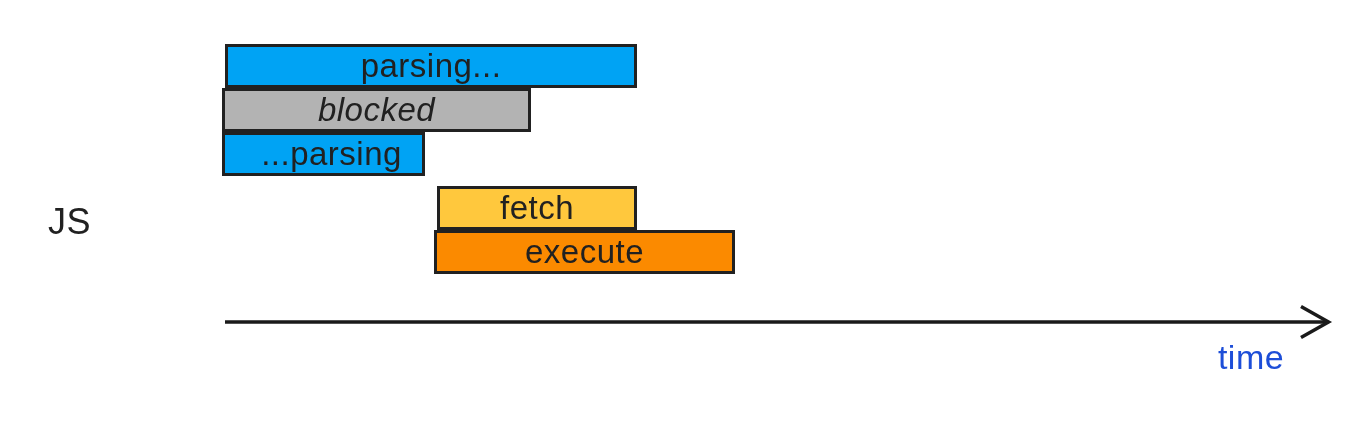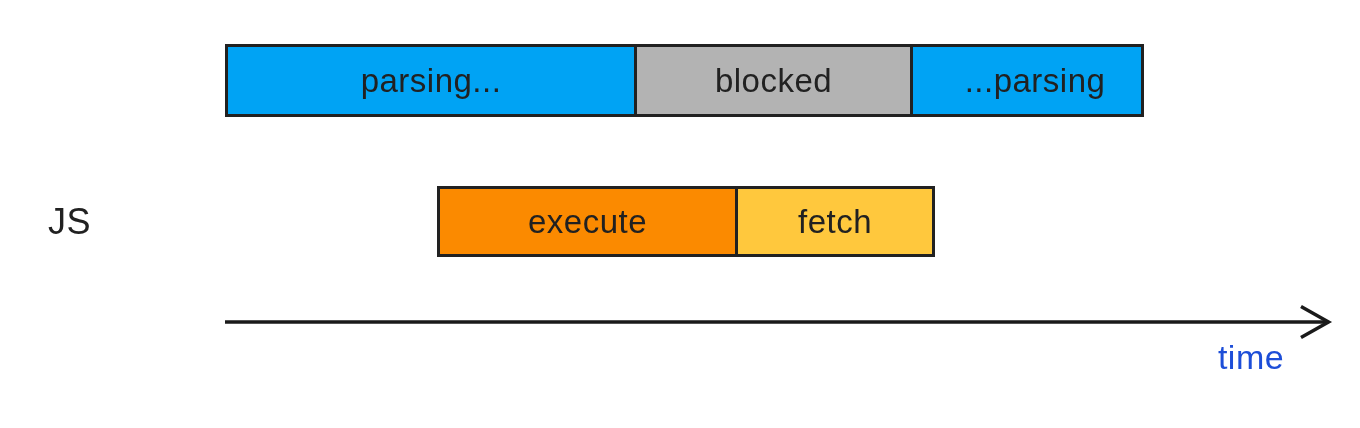--- a/index.html
+++ b/index.html
@@ -29,20 +29,21 @@
     font-size: 36px;
     letter-spacing: 0.5px;
     color: #212121;
     white-space: nowrap;
   }
   .bar {
     position: absolute;
     top: 0;
     height: 100%;
     display: flex;
+    flex-direction: column;
   }
   .seg {
     box-sizing: border-box;
     height: 100%;
     border: 3px solid #212121;
     display: flex;
     align-items: center;
     justify-content: center;
     font-size: 33px;
     letter-spacing: 0.5px;
@@ -76,24 +77,24 @@
   <svg id="axis-svg" width="1360" height="428" viewBox="0 0 1360 428" aria-hidden="true">
     <line x1="225" y1="322" x2="1327" y2="322" stroke="#1A1A1A" stroke-width="3.5"></line>
     <polyline points="1301,306.5 1328.5,322 1301,337.5" fill="none" stroke="#1A1A1A" stroke-width="3.5"></polyline>
   </svg>
 
   <div id="time-label">time</div>
 
 <div class="trow" style="top: 44px; height: 73px;">
       <div class="bar" style="left: 225px;">
         <div class="seg" style="width: 412px; background: rgb(0, 163, 244); border-color: rgb(33, 33, 33);">parsing...</div>
-        <div class="seg" style="width: 279px; background: rgb(179, 179, 179); border-color: rgb(33, 33, 33);">blocked</div>
-        <div class="seg" style="width: 234px; background: rgb(0, 163, 244); border-color: rgb(33, 33, 33); padding-left: 16px;">...parsing</div>
+        <div class="seg" style="width: 309px; background: rgb(179, 179, 179); border-color: rgb(33, 33, 33); font-style: italic;">blocked</div>
+        <div class="seg" style="width: 203px; background: rgb(0, 163, 244); border-color: rgb(33, 33, 33); padding-left: 16px;">...parsing</div>
       </div>
     </div>
     <div class="trow" style="top: 186px; height: 71px;">
       <div class="row-label">JS</div>
       <div class="bar" style="left: 437px;">
+        <div class="seg" style="width: 200px; background: rgb(255, 200, 61); border-color: rgb(33, 33, 33);">fetch</div>
         <div class="seg" style="width: 301px; background: rgb(251, 138, 0); border-color: rgb(33, 33, 33);">execute</div>
-        <div class="seg" style="width: 200px; background: rgb(255, 200, 61); border-color: rgb(33, 33, 33);">fetch</div>
       </div>
     </div>
   </div>
 
 </body></html>

